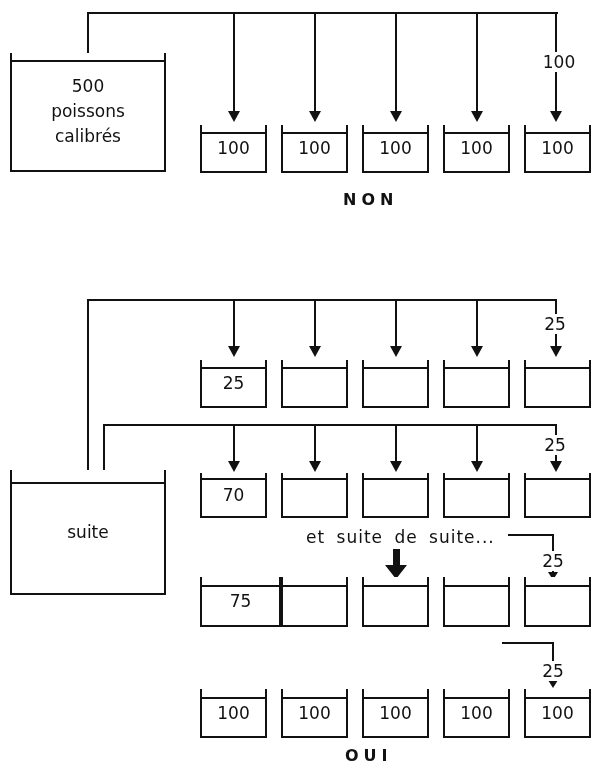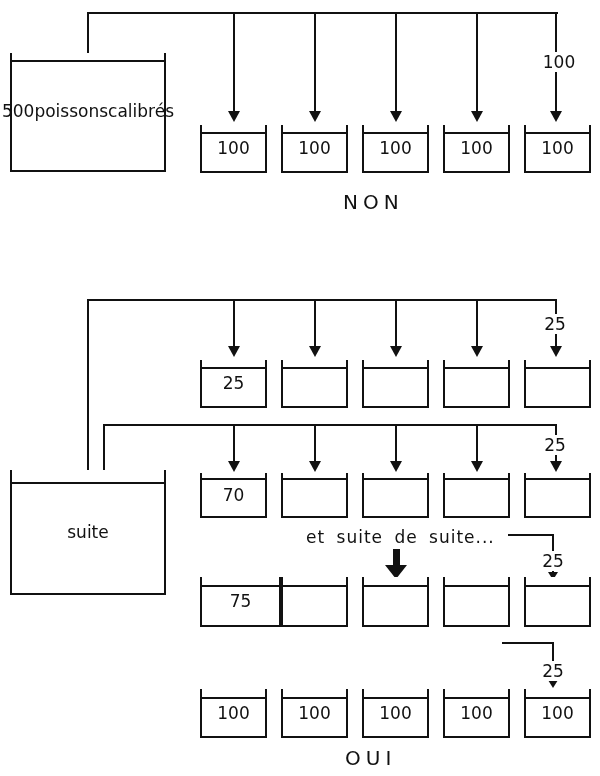--- a/index.html
+++ b/index.html
@@ -17,26 +17,26 @@
   .tank{
     position:absolute;border:2px solid #111;border-top:none;
     display:flex;align-items:center;justify-content:center;
     font-size:17px;background:#fff;box-sizing:border-box;
   }
   .tank::before{content:"";position:absolute;left:0;right:0;top:7px;height:2px;background:#111;}
   .tank.rim5::before{top:5px;}
   .tank.rim8::before{top:8px;}
   .tank.rim12::before{top:12px;}
   .tv{display:block;}
-  .src-text{display:flex;flex-direction:row;align-items:center;font-size:17px;line-height:25px;}
+  .src-text{display:flex;flex-direction:column;align-items:center;font-size:17px;line-height:25px;}
   .lbl{
     position:absolute;transform:translateX(-50%);background:#fff;
     padding:0 3px;font-size:17px;line-height:20px;z-index:2;white-space:nowrap;
   }
-  .caption{position:absolute;font-size:20px;font-weight:normal;letter-spacing:5px;}
+  .caption{position:absolute;font-size:16px;font-weight:bold;letter-spacing:5px;}
   .note{position:absolute;font-size:17px;letter-spacing:1px;word-spacing:5px;white-space:nowrap;}
   .fat-shaft{position:absolute;background:#111;}
   .fat-head{position:absolute;width:0;height:0;
       border-left:11px solid transparent;border-right:11px solid transparent;
       border-top:14px solid #111;}
 </style>
 </head>
 <body>
 
 <div class="canvas">

